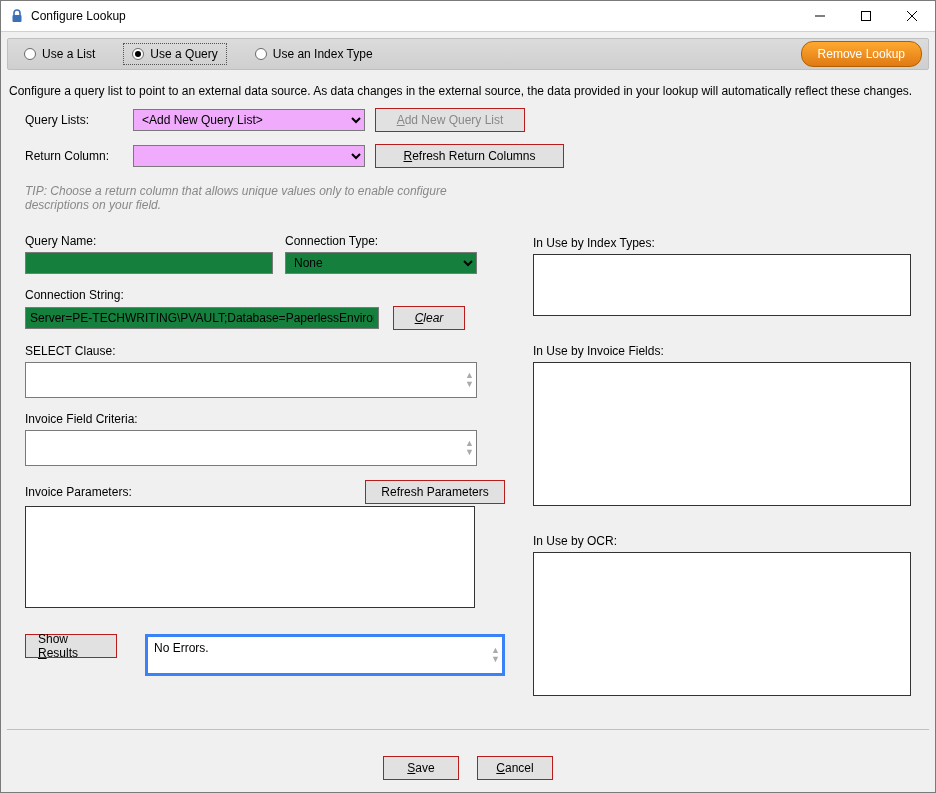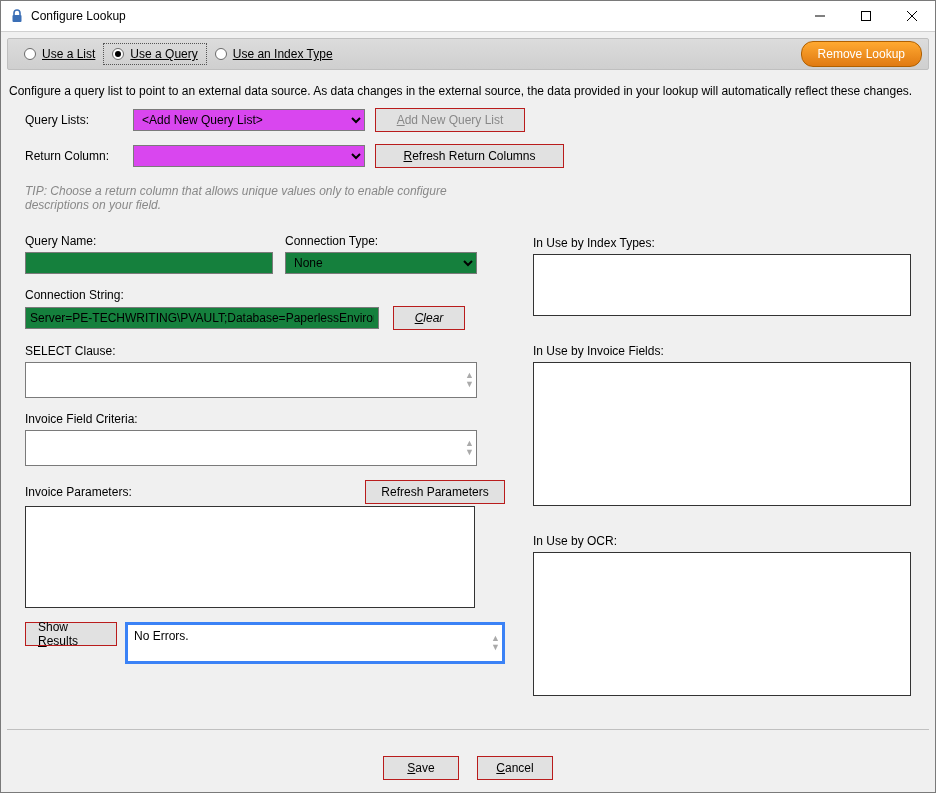--- a/index.html
+++ b/index.html
@@ -59,23 +59,22 @@
     height: 30px;
     display: flex;
     align-items: center;
     padding: 0 6px 0 8px;
     background: linear-gradient(#dcdcdc,#cfcfcf);
     border: 1px solid #bfbfbf;
     border-radius: 2px;
   }
   .radio-group {
     display: flex;
-    gap: 0;
+    gap: 20px;
     align-items: center;
-    text-decoration: underline;
   }
   .radio {
     display: flex;
     align-items: center;
     gap: 6px;
     padding: 2px 8px;
     height: 22px;
     box-sizing: border-box;
   }
   .radio.focused {
@@ -140,21 +139,21 @@
 
   select, input[type=text] {
     height:22px;
     border:1px solid #7a7a7a;
     background:#15803d;
     font-family:inherit;
     font-size:12px;
     padding:0 4px;
     box-sizing:border-box;
   }
-  select.greyed { background:#d946ef; }
+  select.greyed { background:#f0abfc; }
   .btn {
     height:24px;
     border:1px solid #b91c1c;
     background:#e1e1e1;
     display:inline-flex;
     align-items:center;
     justify-content:center;
     padding:0 12px;
     box-sizing:border-box;
     cursor:pointer;
@@ -215,23 +214,23 @@
 
   .big-box {
     border:1px solid #333;
     background:#fff;
     box-sizing:border-box;
   }
   .params-box { width:450px; height:102px; }
 
   .results-row {
     display:flex;
-    gap:8px;
+    gap:28px;
     align-items:flex-start;
-    margin-top:10px;
+    margin-top:22px;
   }
   .results-row .btn { width:92px; }
   .results-box {
     flex:1;
     height:42px;
     border:3px solid #3b82f6;
     background:#fff;
     position:relative;
     padding:4px 18px 4px 6px;
     box-sizing:border-box;

